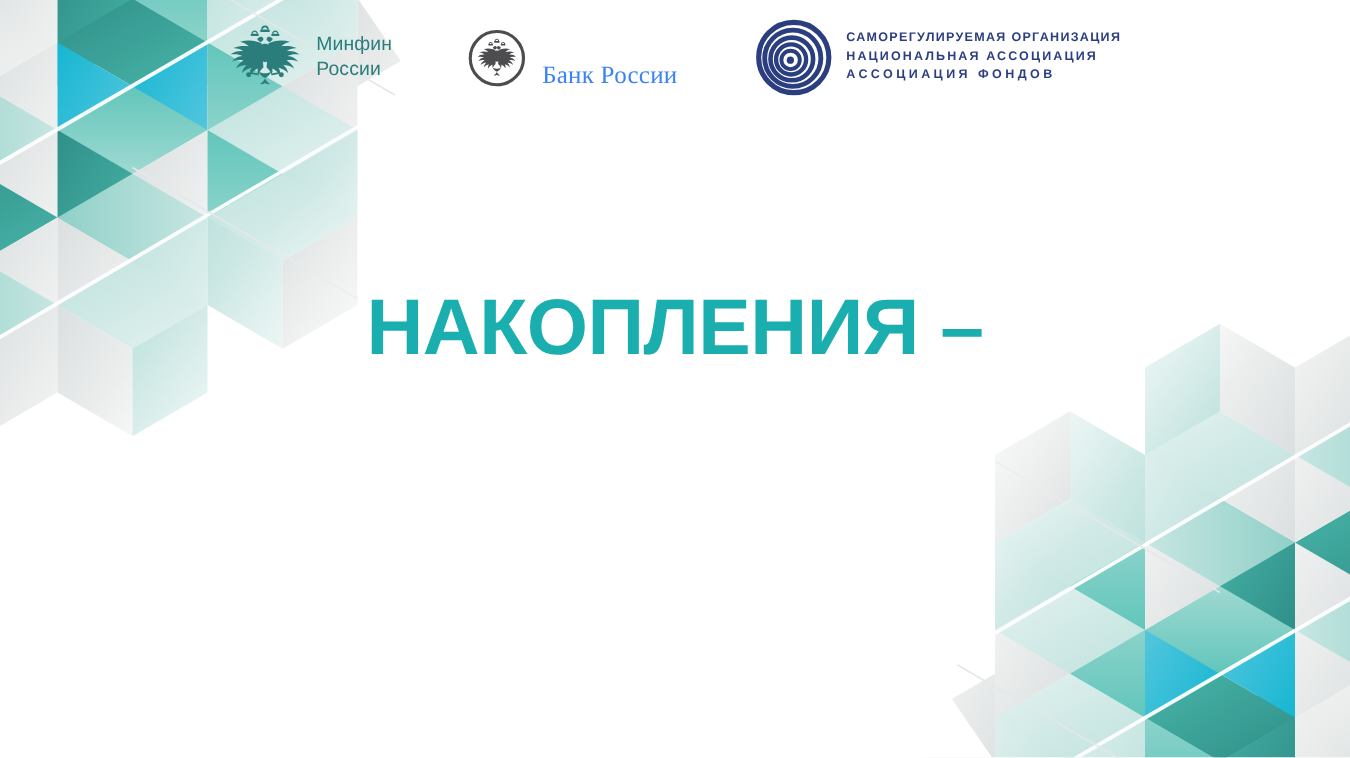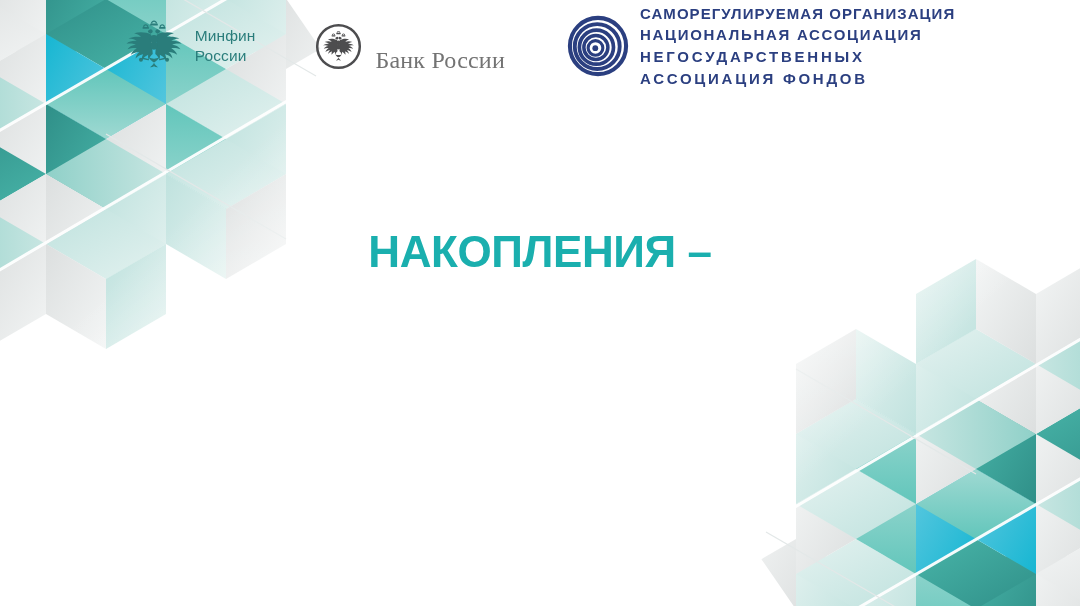--- a/index.html
+++ b/index.html
@@ -65,55 +65,55 @@
     font-size: 15.5px;
     line-height: 1.28;
     font-weight: 400;
     letter-spacing: .1px;
   }
 
   
   .logo-cbr { gap: 13px; margin-left: 16px; }
   .logo-cbr .mark { width: 47px; height: 47px; }
   .logo-cbr .wordmark {
-    color: #737373;
+    color: #3b82f6;
     font-family: "Liberation Serif", "DejaVu Serif", serif;
-    font-size: 24px;
+    font-size: 20px;
     line-height: 1;
     letter-spacing: .2px;
     white-space: nowrap;
     margin-top: 28px;
   }
 
   
   .logo-napf { gap: 11px; margin-left: 18px; }
   .logo-napf .mark { width: 62px; height: 62px; }
   .logo-napf .wordmark {
     color: #2b3f80;
-    font-size: 15px;
+    font-size: 10px;
     font-weight: 700;
     line-height: 1.45;
     white-space: nowrap;
   }
   .logo-napf .l1 { letter-spacing: 1.05px; }
   .logo-napf .l2 { letter-spacing: 1.7px; }
   .logo-napf .l3 { letter-spacing: 2.75px; }
   .logo-napf .l4 { letter-spacing: 2.75px; }
 
   
   .title-block {
     position: absolute;
     left: 0;
     top: 226px;
     width: 1080px;
     text-align: center;
   }
   .title-line {
     color: #1aafae;
-    font-size: 44px;
+    font-size: 63px;
     font-weight: 700;
     line-height: 1.16;
     letter-spacing: -0.4px;
     white-space: nowrap;
   }
 </style>
 </head>
 <body>
 
 <div class="slide">
@@ -397,21 +397,20 @@
             <circle cx="30.4" cy="33.2" r="17.6" stroke-width="3.8"></circle>
             <circle cx="29.8" cy="33.6" r="12.4" stroke-width="3.6"></circle>
             <circle cx="29.4" cy="34" r="7.6" stroke-width="3.2"></circle>
           </g>
           <circle cx="29.2" cy="34.2" r="3" fill="#2b3f80"></circle>
         </svg>
       </span>
       <span class="wordmark">
         <div class="l1">САМОРЕГУЛИРУЕМАЯ ОРГАНИЗАЦИЯ</div>
         <div class="l2">НАЦИОНАЛЬНАЯ   АССОЦИАЦИЯ</div>
-        <div class="l3">НЕГОСУДАРСТВЕННЫХ</div>
         <div class="l4">АССОЦИАЦИЯ   ФОНДОВ</div>
       </span>
     </div>
   </div>
 
   <div class="title-block">
     <div class="title-line">НАКОПЛЕНИЯ –</div>
   </div>
 
 </div>

